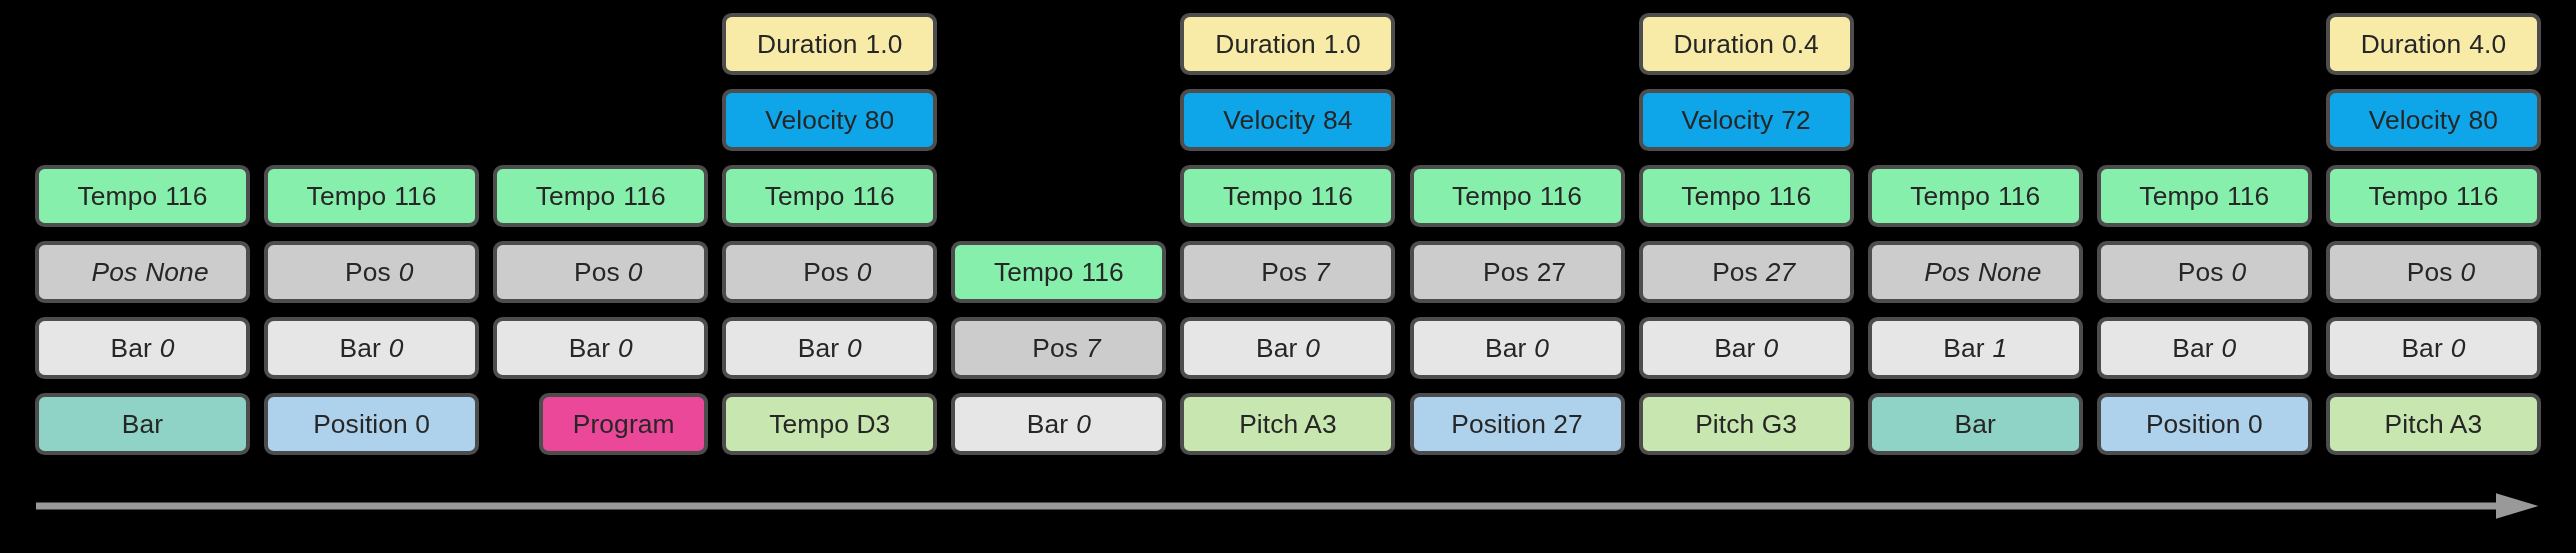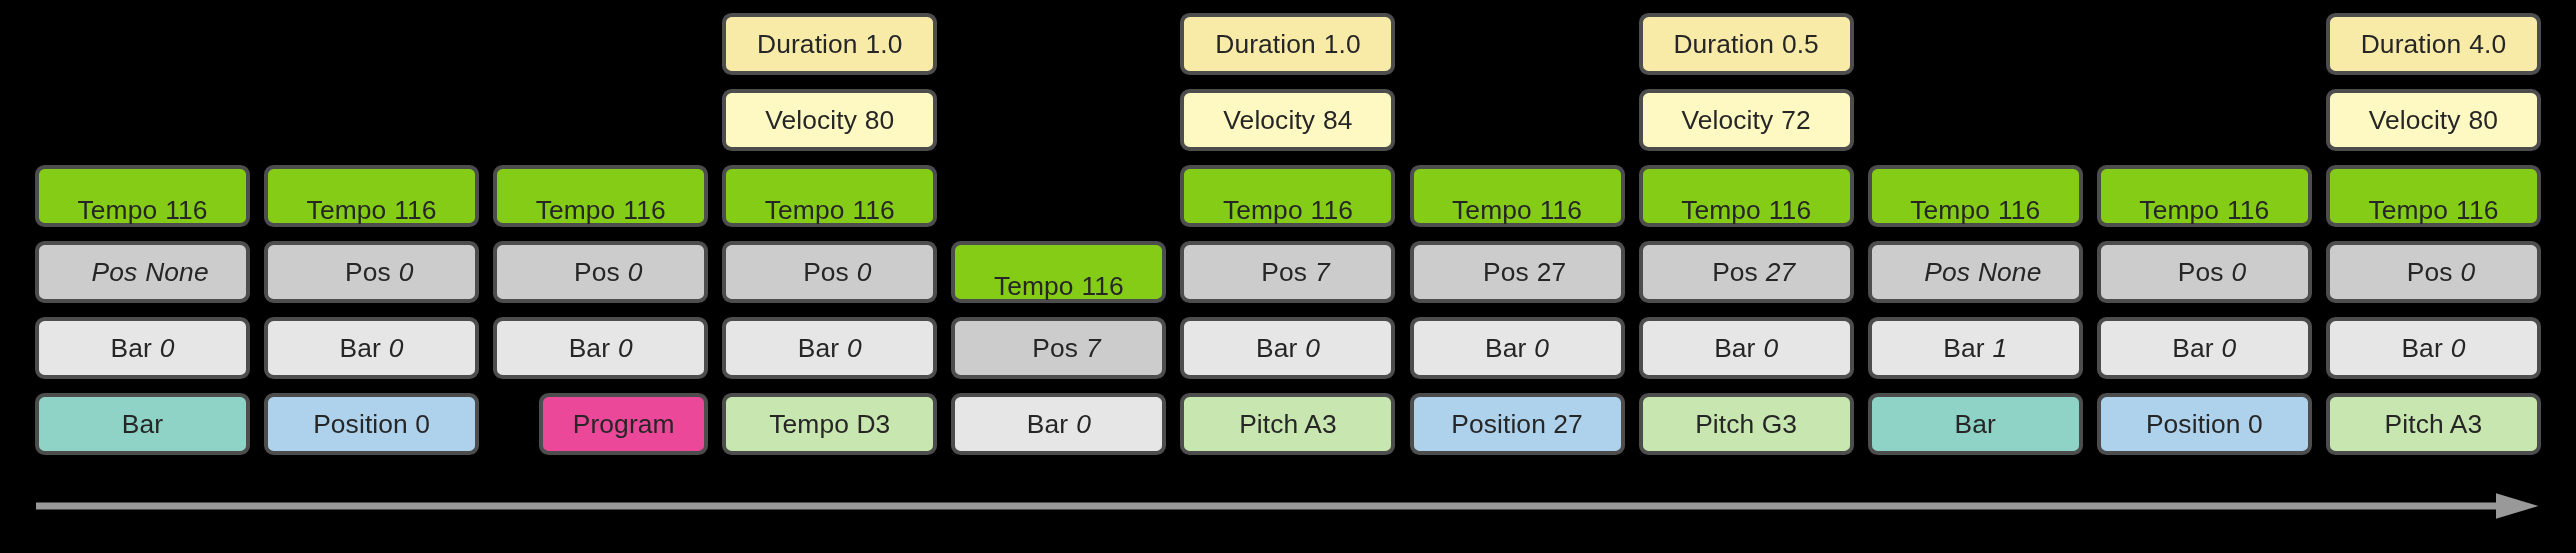--- a/index.html
+++ b/index.html
@@ -69,22 +69,22 @@
 
   .chip .lbl { font-style: normal; }
   .chip .val { font-style: italic; padding-left: 0.30em; }
   .chip.allital .lbl,
   .chip.allital .val { font-style: italic; }
   .chip.noital .val { font-style: normal; }
   .chip .plain { font-style: normal; }
 
   
   .c-duration { background: #F8EBA8; }
-  .c-velocity { background: #fef9c3; }
-  .c-tempo    { background: #84cc16; align-items: flex-end; }
+  .c-velocity { background: #0ea5e9; }
+  .c-tempo    { background: #86efac; }
   .c-pos      { background: #CCCCCC; padding-left: 20px; }
   .c-bar      { background: #E6E6E6; }
   .c-bartok   { background: #8FD3C7; }
   .c-position { background: #AFD2EC; }
   .c-program  { background: #ec4899; margin-left: 46px; }
   .c-pitch    { background: #C8E6AF; }
 
   
   #timeline {
     position: absolute;
@@ -302,21 +302,21 @@
         <div class="cell">
           <div class="chip c-position">
             <span class="plain">Position 27</span>
           </div>
         </div>
       </div>
       <div class="column">
         <div class="cell">
           <div class="chip c-duration noital">
             <span class="lbl">Duration</span>
-            <span class="val">0.5</span>
+            <span class="val">0.4</span>
           </div>
         </div>
         <div class="cell">
           <div class="chip c-velocity noital">
             <span class="lbl">Velocity</span>
             <span class="val">72</span>
           </div>
         </div>
         <div class="cell">
           <div class="chip c-tempo noital">

